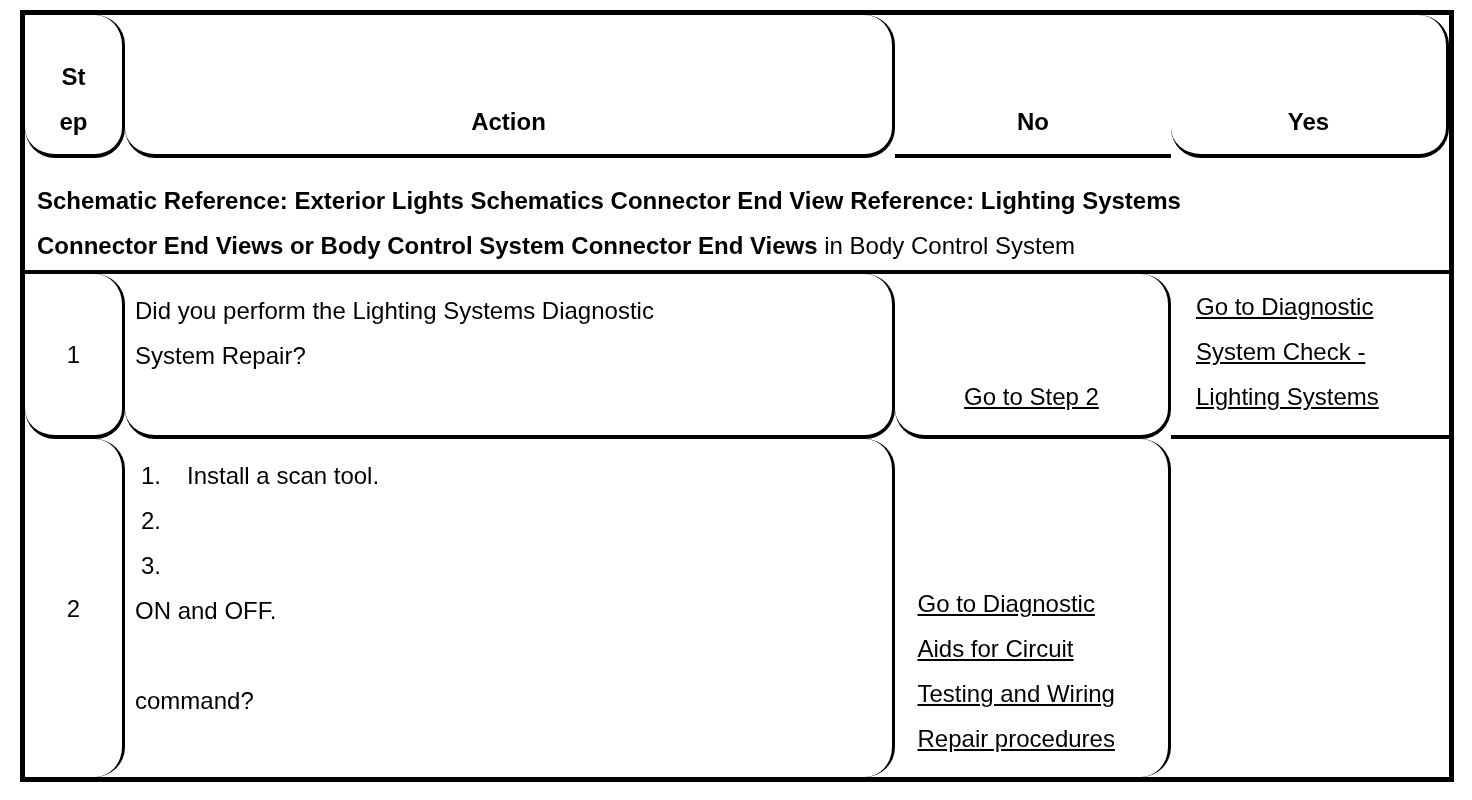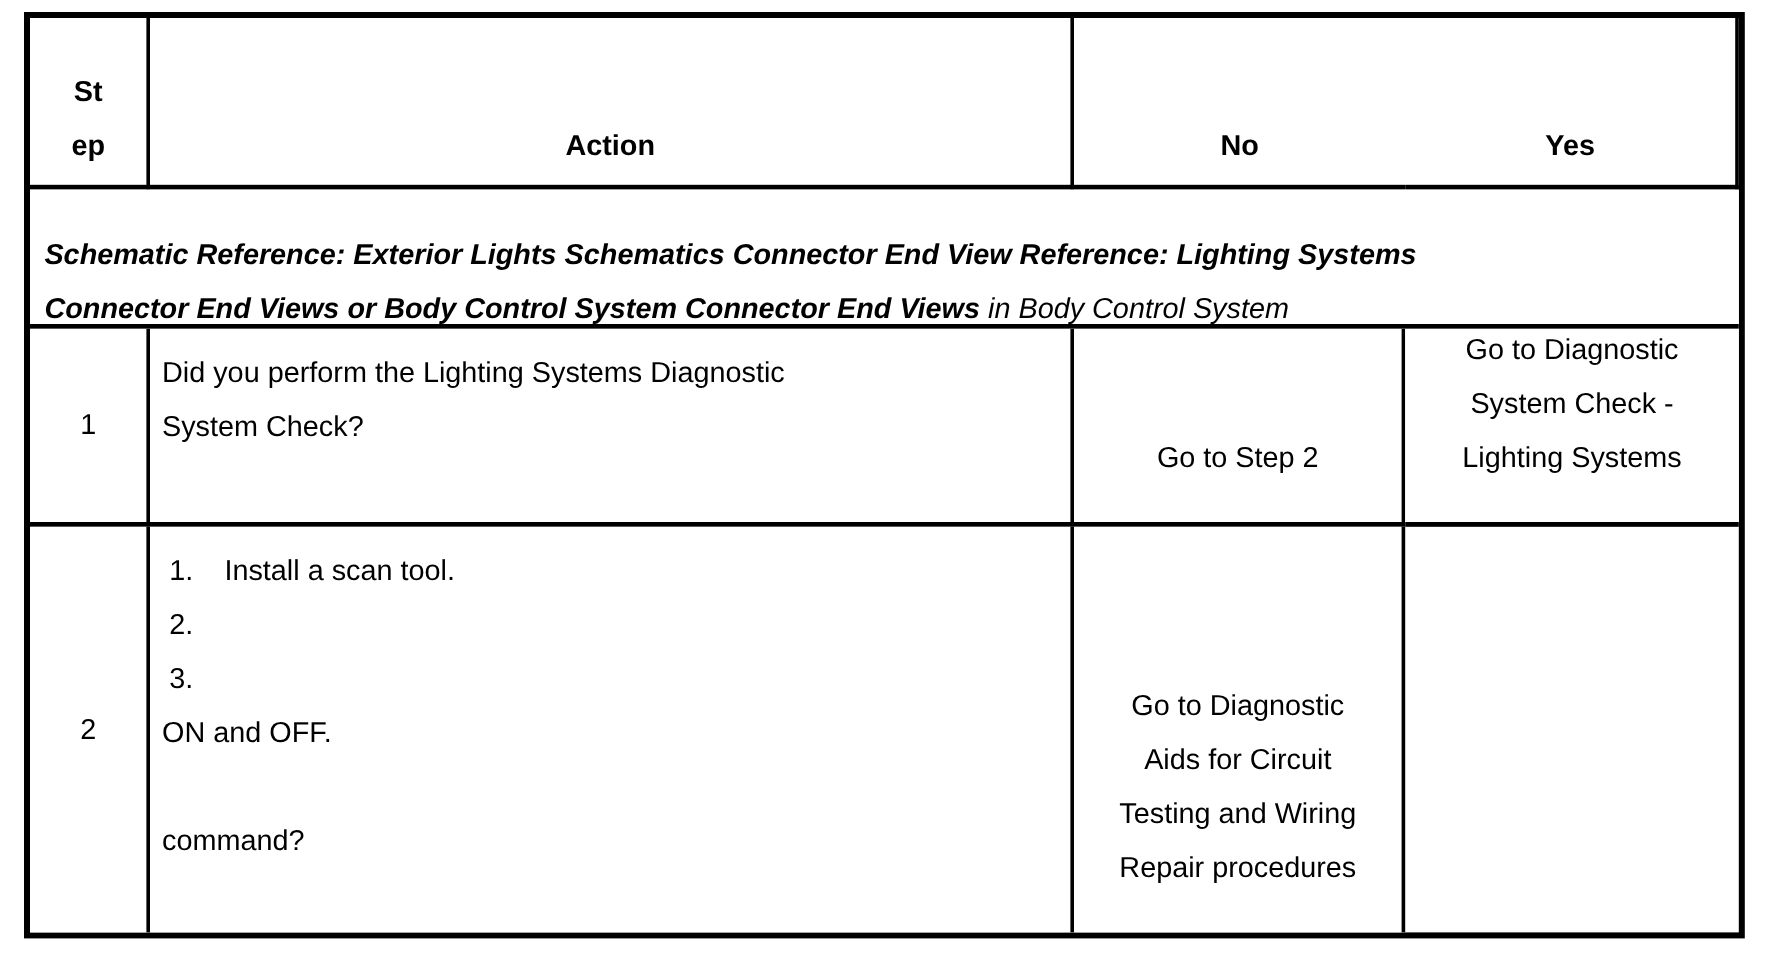--- a/index.html
+++ b/index.html
@@ -23,39 +23,38 @@
     height: 772px;
     border: 5px solid #000000;
     display: grid;
     grid-template-columns: 100px 770px 276px 278px;
     grid-template-rows: 143px 116px 165px 338px;
     background: #ffffff;
     font-size: 24px;
     line-height: 45px;
   }
   .cell { background: #ffffff; }
-  .br { border-right: 3px solid #000000; }
+  .br { border-right: 3px solid #000000; border-radius: 30px; }
   .bb { border-bottom: 4px solid #000000; }
 
   
   .hcell {
     display: flex;
     flex-direction: column;
     justify-content: flex-end;
     align-items: center;
     font-weight: bold;
     text-align: center;
     padding-bottom: 10px;
   }
 
   
   .schem {
     grid-column: 1 / 5;
-    padding: 32px 14px 0 12px;
-    font-style: italic;
+    padding: 20px 14px 0 12px;
   }
   .schem .bold { font-weight: bold; }
 
   
   .stepcell {
     display: flex;
     justify-content: center;
     align-items: center;
   }
 
@@ -71,22 +70,22 @@
   }
   .spacer-line { height: 45px; }
   .q-indent { padding-left: 9px; }
 
   
   .gocell {
     display: flex;
     flex-direction: column;
     justify-content: flex-end;
     align-items: center;
-    text-align: center;
-    padding-bottom: 31px;
+    padding-bottom: 16px;
+    text-decoration: underline;
   }
   .gocell .wrapbox { max-width: 228px; }
 </style>
 </head>
 <body>
 
 <div class="screen">
   <div class="tbl">
 
     <div class="cell hcell br bb">
@@ -106,21 +105,21 @@
     <div class="cell schem bb">
       <div class="line"><span class="bold">Schematic Reference: Exterior Lights Schematics Connector End View Reference: Lighting Systems</span></div>
       <div class="line"><span class="bold">Connector End Views or Body Control System Connector End Views</span><span> in Body Control System</span></div>
     </div>
 
     <div class="cell stepcell br bb">
       <div>1</div>
     </div>
     <div class="cell actioncell br bb">
       <div class="line">Did you perform the Lighting Systems Diagnostic</div>
-      <div class="line">System Check?</div>
+      <div class="line">System Repair?</div>
     </div>
     <div class="cell gocell br bb">
       <div class="wrapbox">Go to Step 2</div>
     </div>
     <div class="cell gocell bb">
       <div class="wrapbox">Go to Diagnostic System Check - Lighting Systems</div>
     </div>
 
     <div class="cell stepcell br">
       <div>2</div>

